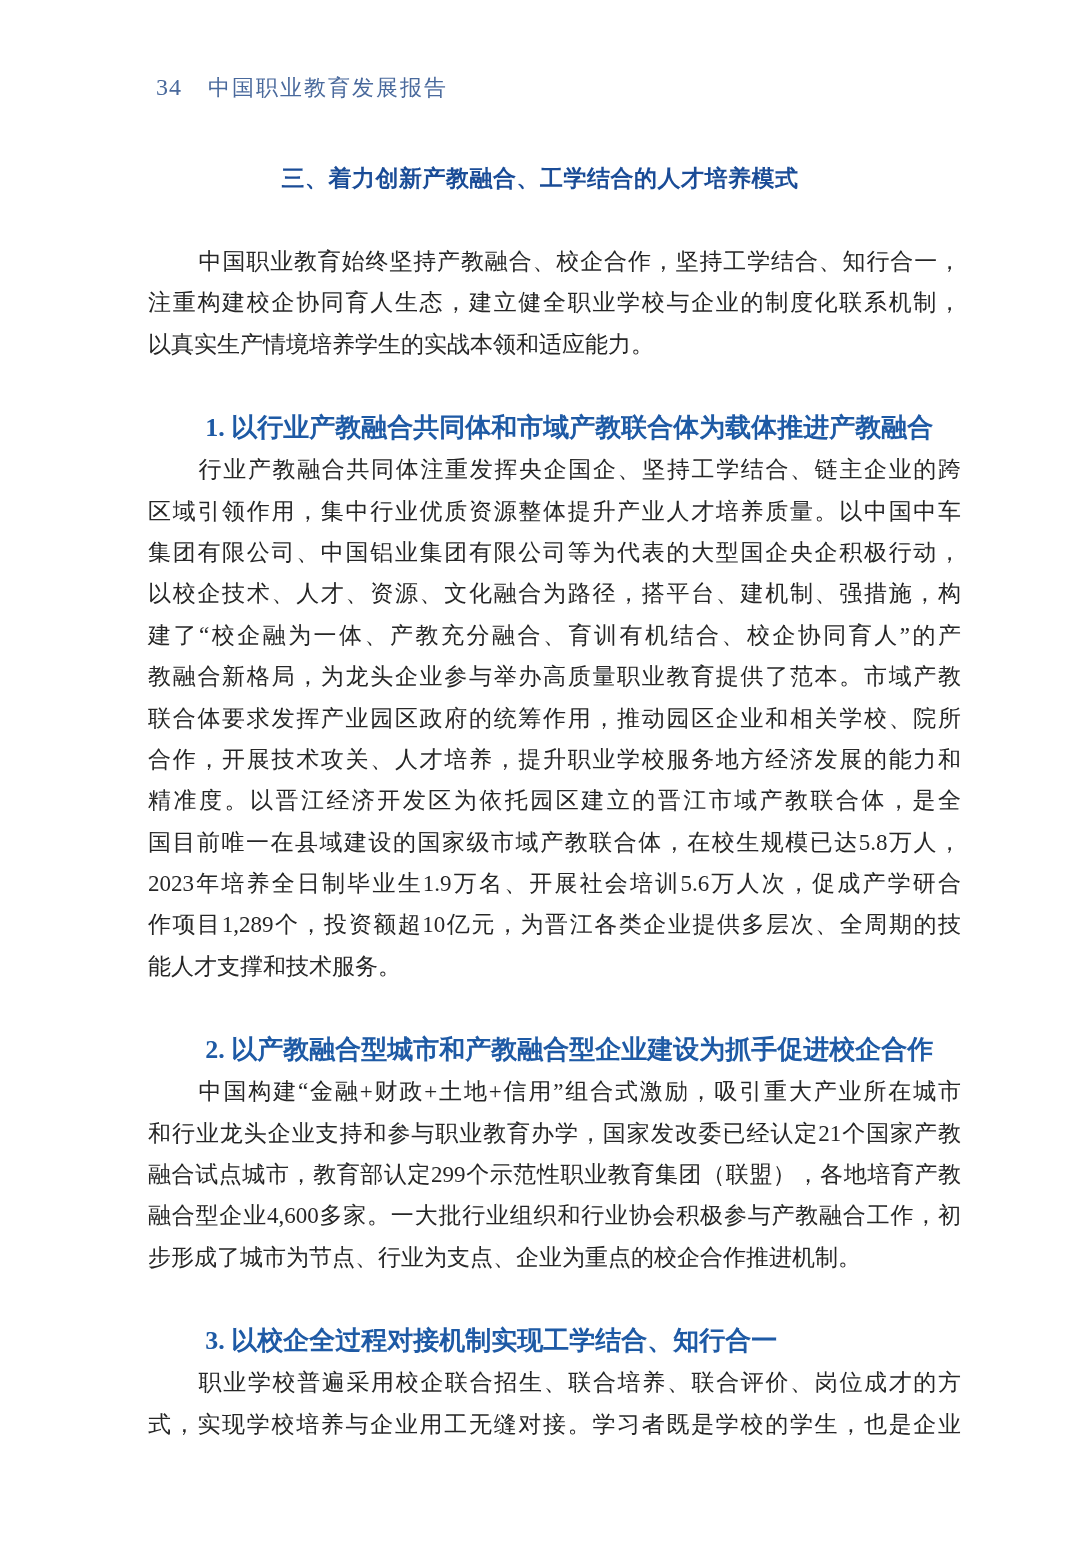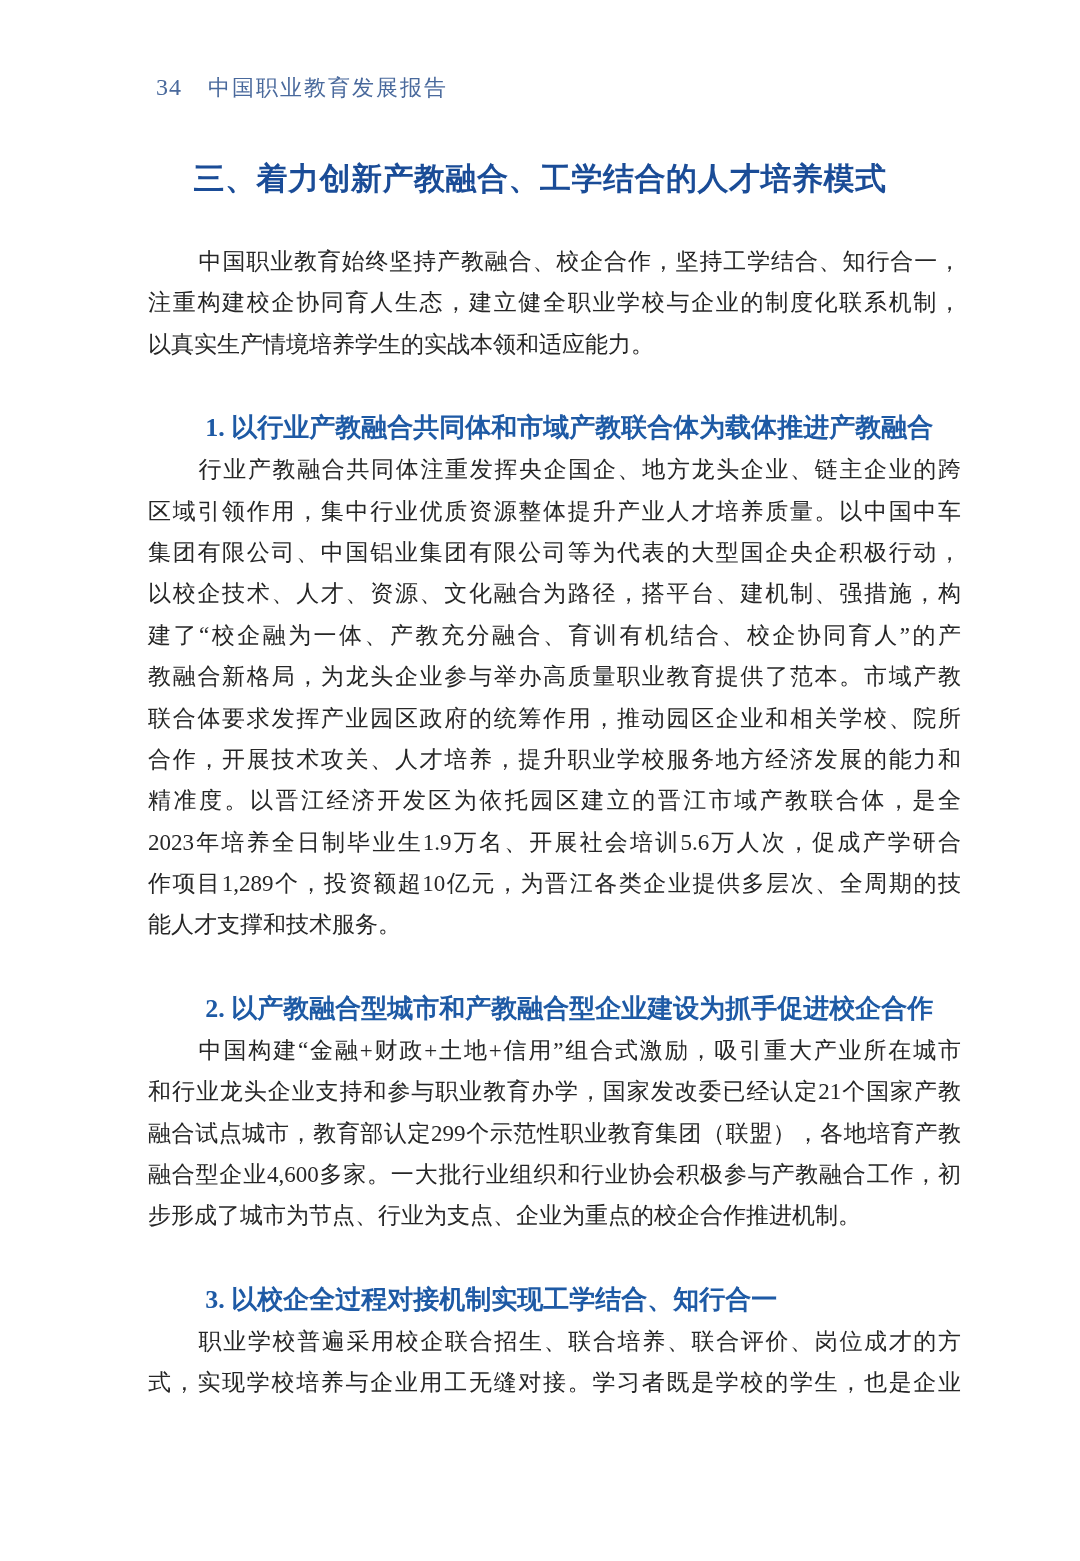--- a/index.html
+++ b/index.html
@@ -30,21 +30,21 @@
   }
   .running-title {
     margin-left: 26px;
     font-size: 22px;
     color: var(--color-header, #49699c);
     letter-spacing: 2px;
   }
   .chapter-title {
     margin-top: 54px;
     text-align: center;
-    font-size: 31px;
+    font-size: 23px;
     font-weight: bold;
     line-height: 44px;
     color: var(--color-title, #1a4c97);
     letter-spacing: 0.5px;
   }
   .content {
     margin-left: 148px;
     margin-right: 119px; 
   }
   .paragraph {
@@ -92,29 +92,30 @@
   <div class="content">
 
     <div class="paragraph para-intro">
       <div class="line first">中国职业教育始终坚持产教融合、校企合作，坚持工学结合、知行合一，</div>
       <div class="line">注重构建校企协同育人生态，建立健全职业学校与企业的制度化联系机制，</div>
       <div class="line end">以真实生产情境培养学生的实战本领和适应能力。</div>
     </div>
 
     <h2 class="section-heading">1. 以行业产教融合共同体和市域产教联合体为载体推进产教融合</h2>
     <div class="paragraph">
-      <div class="line first">行业产教融合共同体注重发挥央企国企、地方龙头企业、链主企业的跨</div>
+      <div class="line first">行业产教融合共同体注重发挥央企国企、坚持工学结合、链主企业的跨</div>
       <div class="line">区域引领作用，集中行业优质资源整体提升产业人才培养质量。以中国中车</div>
       <div class="line">集团有限公司、中国铝业集团有限公司等为代表的大型国企央企积极行动，</div>
       <div class="line">以校企技术、人才、资源、文化融合为路径，搭平台、建机制、强措施，构</div>
       <div class="line">建了“校企融为一体、产教充分融合、育训有机结合、校企协同育人”的产</div>
       <div class="line">教融合新格局，为龙头企业参与举办高质量职业教育提供了范本。市域产教</div>
       <div class="line">联合体要求发挥产业园区政府的统筹作用，推动园区企业和相关学校、院所</div>
       <div class="line">合作，开展技术攻关、人才培养，提升职业学校服务地方经济发展的能力和</div>
       <div class="line">精准度。以晋江经济开发区为依托园区建立的晋江市域产教联合体，是全</div>
+      <div class="line">国目前唯一在县域建设的国家级市域产教联合体，在校生规模已达5.8万人，</div>
       <div class="line">2023年培养全日制毕业生1.9万名、开展社会培训5.6万人次，促成产学研合</div>
       <div class="line">作项目1,289个，投资额超10亿元，为晋江各类企业提供多层次、全周期的技</div>
       <div class="line end">能人才支撑和技术服务。</div>
     </div>
 
     <h2 class="section-heading">2. 以产教融合型城市和产教融合型企业建设为抓手促进校企合作</h2>
     <div class="paragraph">
       <div class="line first">中国构建“金融+财政+土地+信用”组合式激励，吸引重大产业所在城市</div>
       <div class="line">和行业龙头企业支持和参与职业教育办学，国家发改委已经认定21个国家产教</div>
       <div class="line">融合试点城市，教育部认定299个示范性职业教育集团（联盟），各地培育产教</div>

